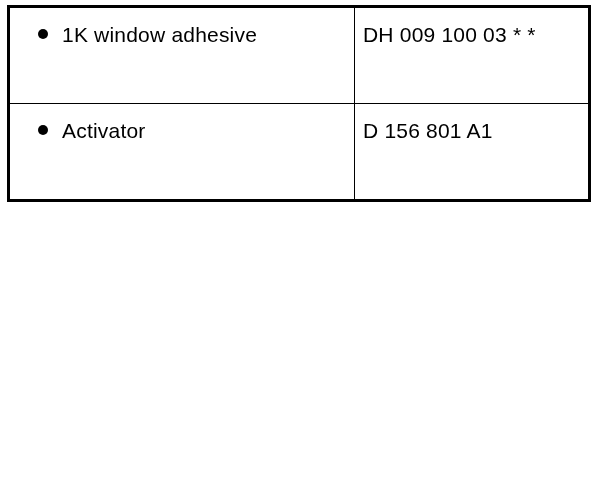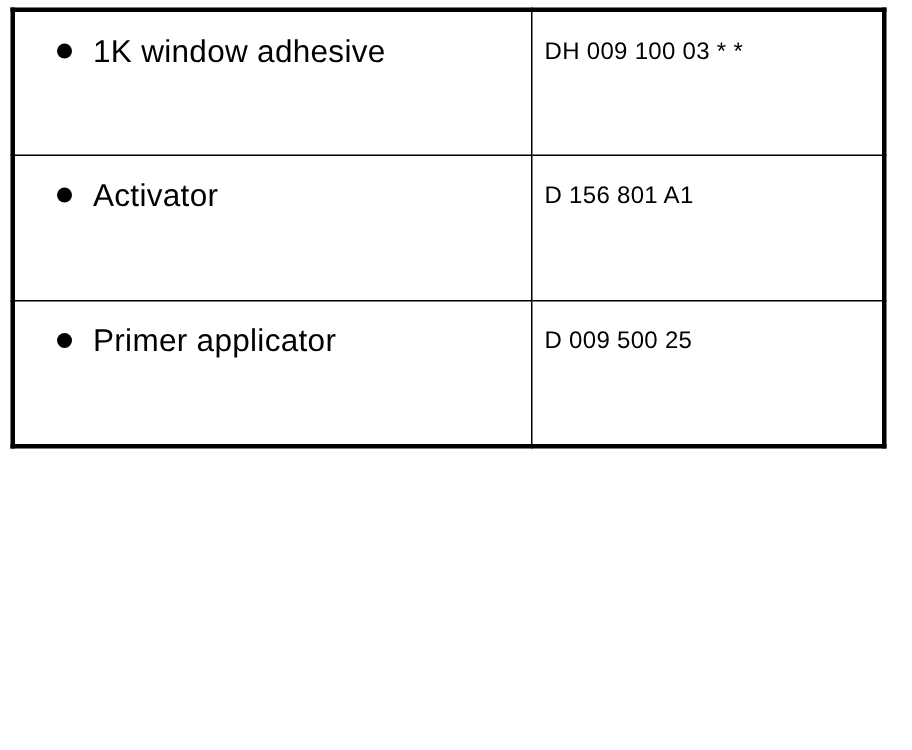--- a/index.html
+++ b/index.html
@@ -52,21 +52,21 @@
     border-radius: 50%;
     background: #000000;
     margin: 7px 14px 0 22px;
     flex: 0 0 auto;
   }
   .name-text {
     display: block;
   }
   .code-inner {
     padding: 14px 22px 0 8px;
-    font-size: 16px;
+    font-size: 21px;
     line-height: 25px;
     letter-spacing: 0.2px;
     white-space: nowrap;
   }
 </style>
 </head>
 <body>
 
 <table id="parts-table">
   <tbody>
@@ -85,25 +85,14 @@
       <td class="col-name">
         <div class="cell-inner">
           <span class="bullet"></span>
           <span class="name-text">Activator</span>
         </div>
       </td>
       <td class="col-code">
         <div class="code-inner">D 156 801 A1</div>
       </td>
     </tr>
-    <tr>
-      <td class="col-name">
-        <div class="cell-inner">
-          <span class="bullet"></span>
-          <span class="name-text">Primer applicator</span>
-        </div>
-      </td>
-      <td class="col-code">
-        <div class="code-inner">D 009 500 25</div>
-      </td>
-    </tr>
   </tbody>
 </table>
 
 </body></html>

